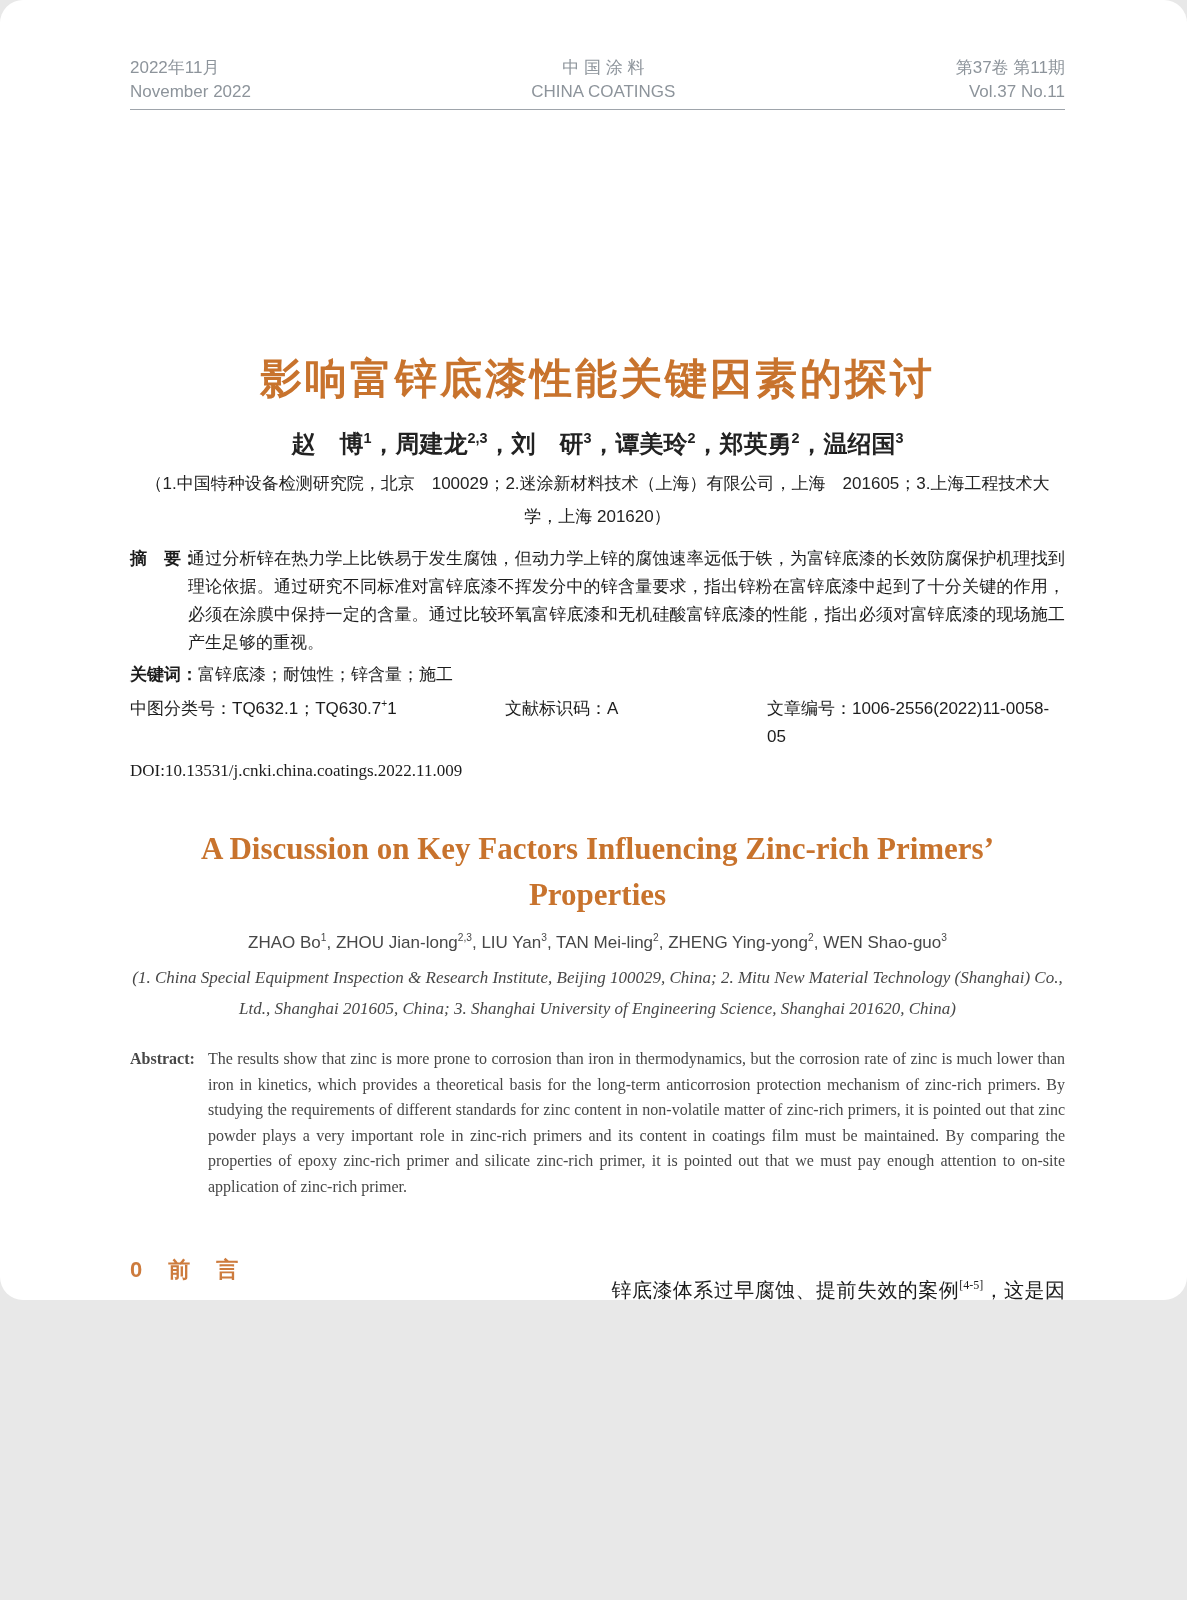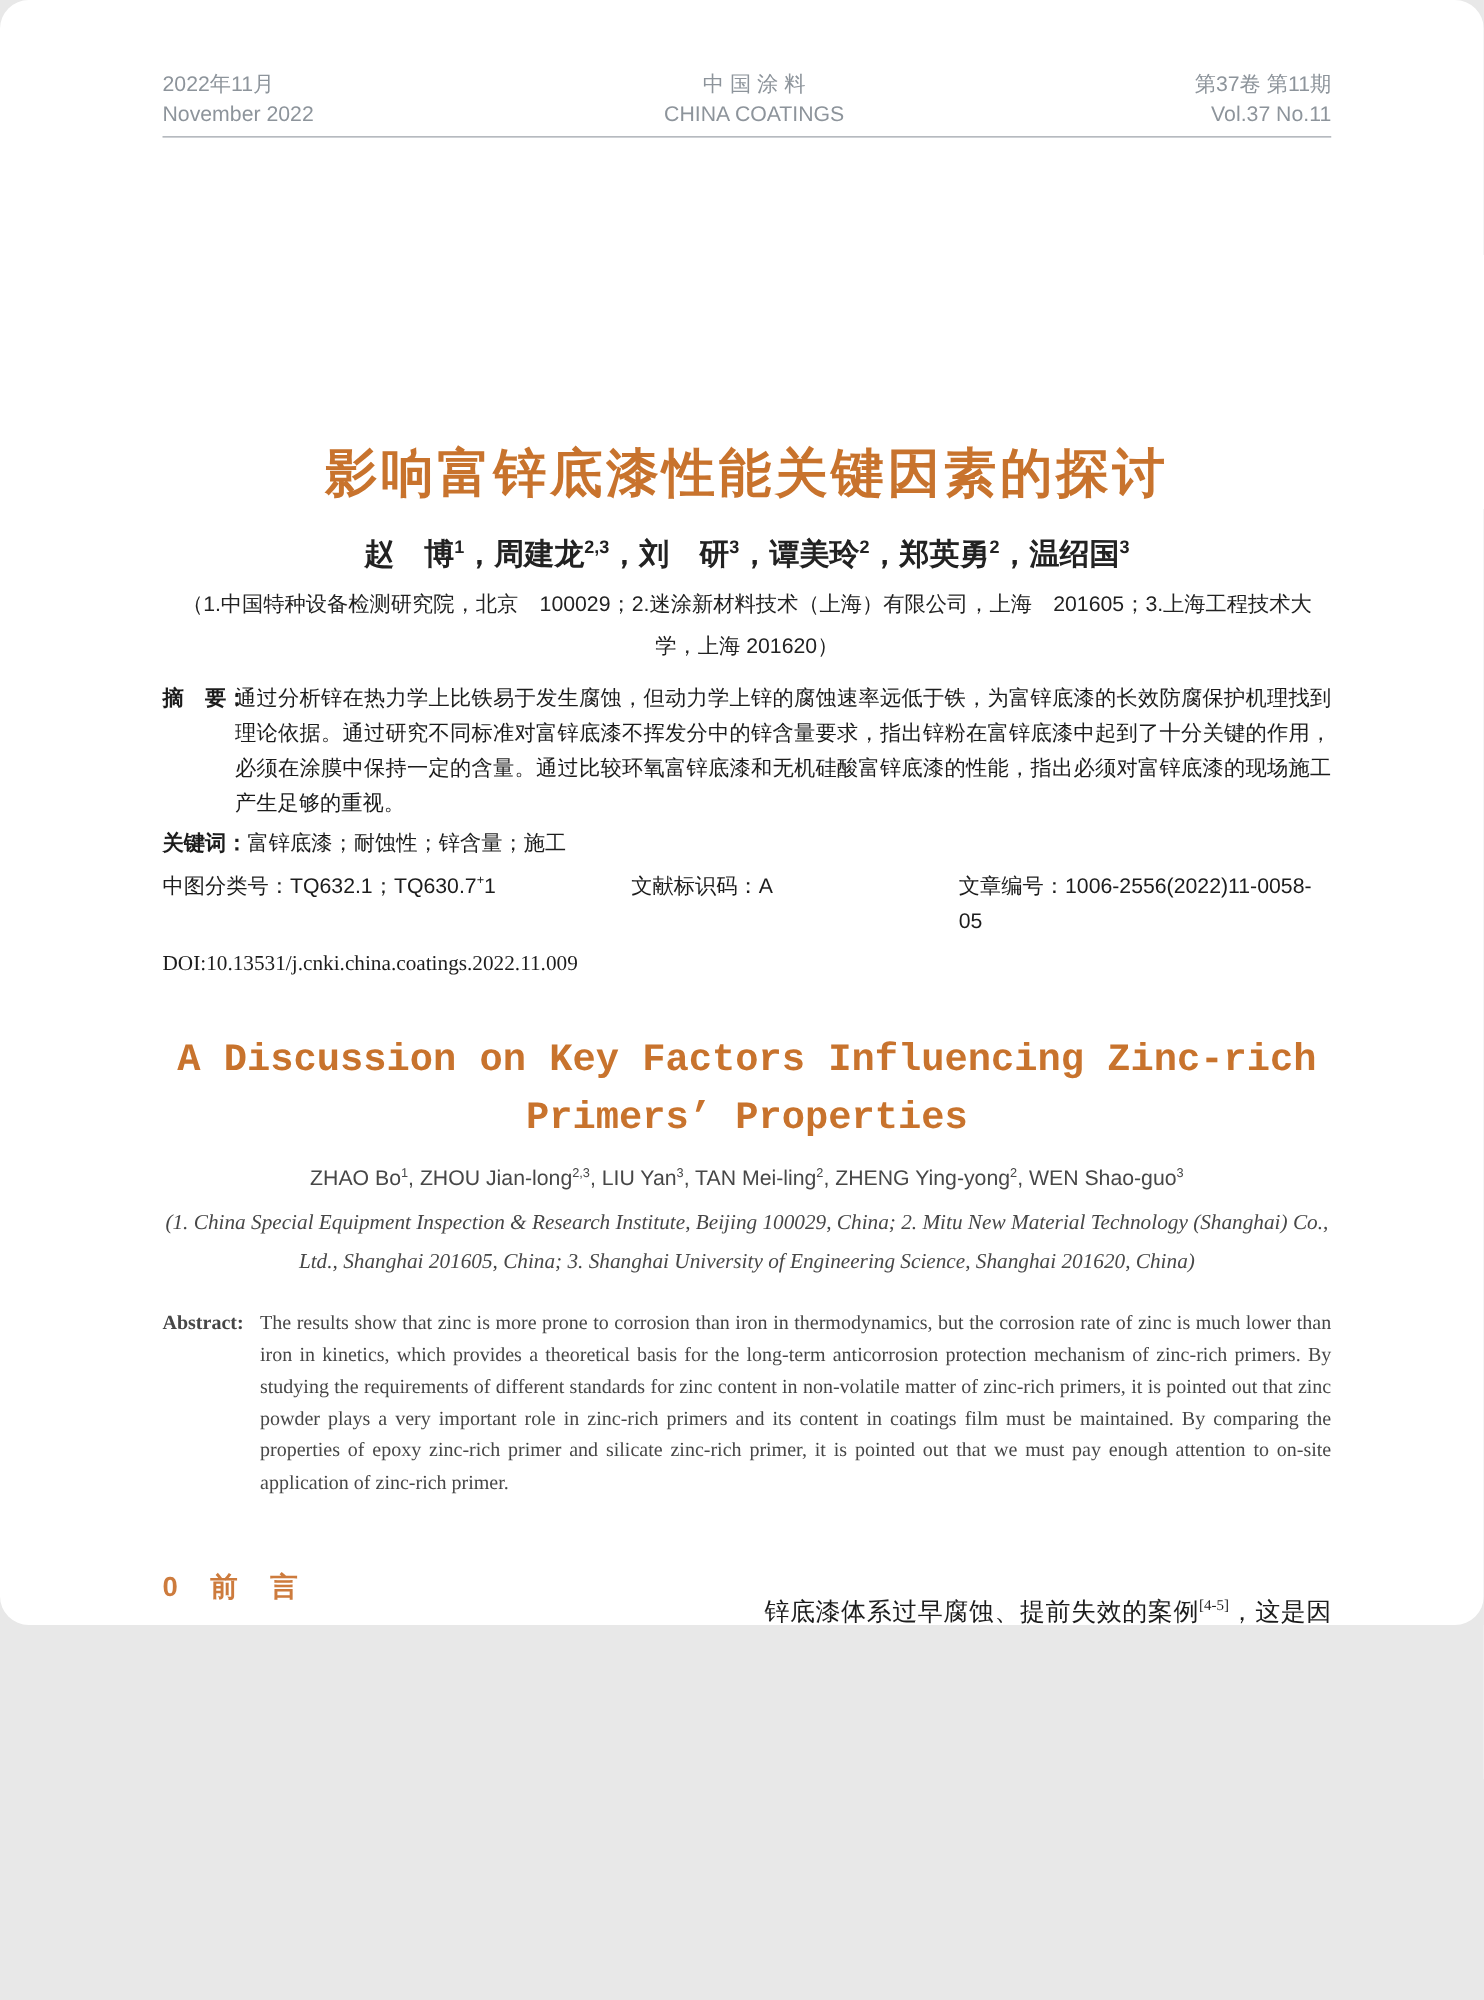--- a/index.html
+++ b/index.html
@@ -51,21 +51,21 @@
   .meta-doc { width:262px; }
   .meta-id  { flex:1; }
 
   .doi-row { margin-top:7px; font-family:"Liberation Serif", serif; font-size:17px; line-height:26px; }
 
   
   .title-en {
     margin:42px 0 0 0;
     text-align:center;
     color:#c8732d;
-    font-family:Liberation Mono, monospace;
+    font-family:Liberation Serif, serif;
     font-size:31px; font-weight:bold; line-height:46px;
   }
   .authors-en { margin-top:12px; text-align:center; font-size:17px; line-height:26px; color:#474747; }
   .affil-en {
     margin-top:6px; text-align:center;
     font-family:"Liberation Serif", serif; font-style:italic;
     font-size:17px; line-height:31px; color:#474747;
   }
   .abstract-en {
     margin-top:22px;

